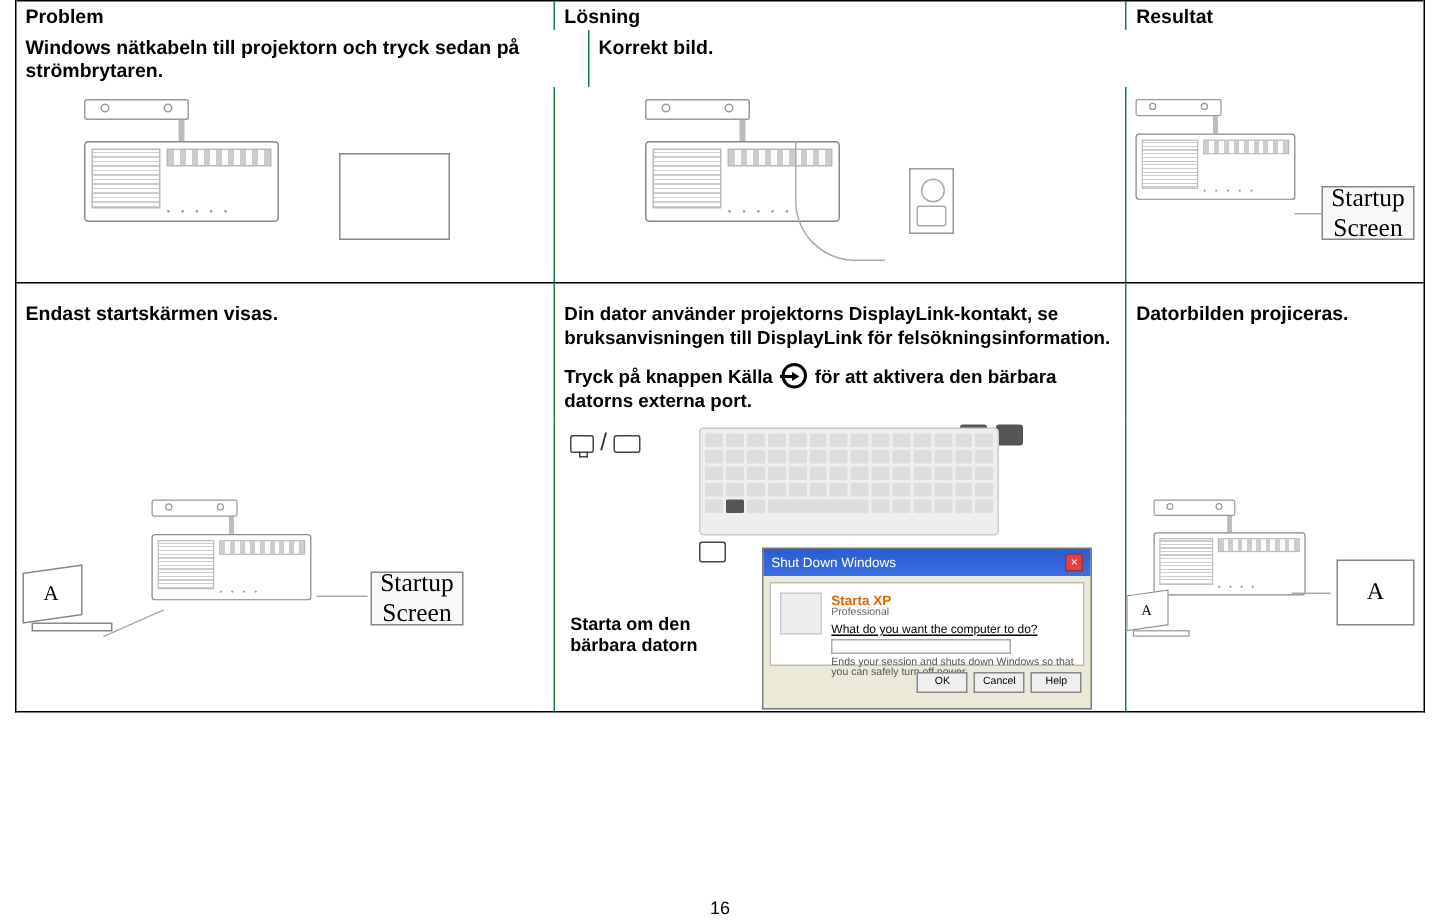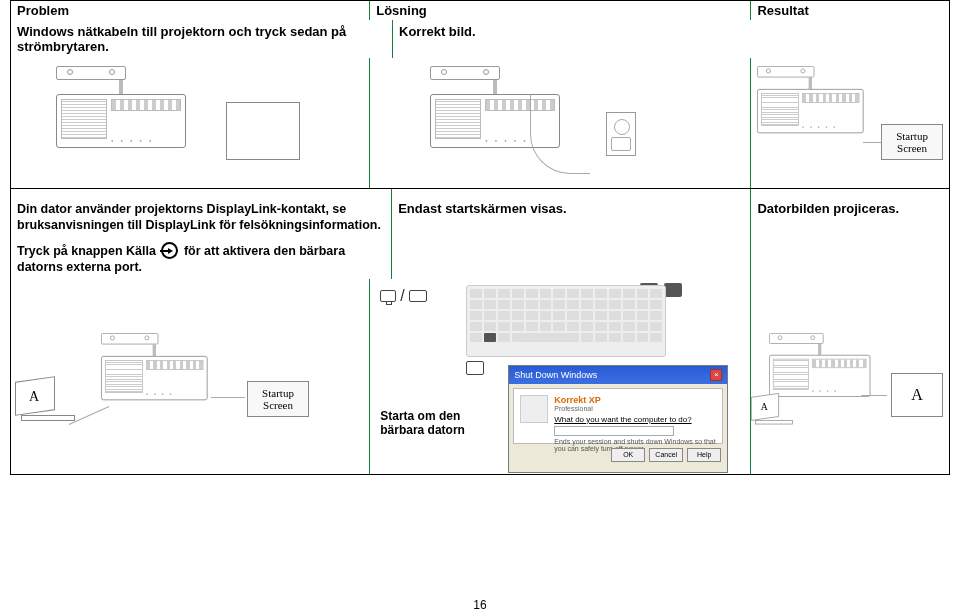--- a/index.html
+++ b/index.html
@@ -55,21 +55,21 @@
   .proj-body .dots {
     position:absolute; bottom:4px; left:54px; font-size:4px; color:#999;
     letter-spacing:3px;
   }
   .blank-screen {
     width: 74px; height: 58px; border: 1px solid #888; background:#fff;
     position:absolute;
   }
   .startup-label {
     width: 62px; height: 36px; border:1px solid #888; background:#f8f8f8;
-    font-family: Georgia, serif; font-size:11px; text-align:center;
+    font-family: Georgia, serif; font-size:17px; text-align:center;
     display:flex; align-items:center; justify-content:center;
     position:absolute;
   }
   .outlet {
     width: 30px; height: 44px; border:1px solid #999;
     position:absolute; background:#fff;
   }
   .outlet::before {
     content:""; position:absolute; top:6px; left:7px; width:14px; height:14px;
     border:1px solid #aaa; border-radius:50%;
@@ -215,30 +215,30 @@
             <div class="ports"></div>
             <div class="dots">● ● ● ● ●</div>
           </div>
       </div>
       <div class="startup-label" style="right:6px; top:66px;">Startup Screen</div>
       <div class="connector" style="left:112px; top:84px; width:18px;"></div>
     </div>
   </div>
 
   <div class="row">
+    <div class="cell col-a" style="font-weight:bold; padding-top:12px;">Endast startskärmen visas.</div>
     <div class="cell col-b solution-text" style="font-weight:bold; padding-top:12px;">
       <div>Din dator använder projektorns DisplayLink-kontakt, se bruksanvisningen till DisplayLink för felsökningsinformation.</div>
       <div style="height:8px;"></div>
       <div>
         <span>Tryck på knappen Källa</span>
         <span class="source-icon"></span>
         <span>för att aktivera den bärbara datorns externa port.</span>
       </div>
     </div>
-    <div class="cell col-a" style="font-weight:bold; padding-top:12px;">Endast startskärmen visas.</div>
     <div class="cell col-c" style="font-weight:bold; padding-top:12px;">Datorbilden projiceras.</div>
   </div>
 
   <div class="row img-row2" style="border-top:none;">
     <div class="cell col-a">
       <div class="laptop" style="left:4px; top:100px;">
         <div class="lid"></div>
           <div class="base"></div>
         <div class="letter">A</div>
       </div>
@@ -340,21 +340,21 @@
       <div class="restart-label" style="left:10px; top:130px;">Starta om den bärbara datorn</div>
       <div class="dialog-box" style="left:138px; top:86px;">
         <div class="dialog-title">
           <span>Shut Down Windows</span>
           <span class="dialog-close">×</span>
         </div>
         <div class="dialog-body">
           <div class="win-icon"></div>
           <div style="flex:1;">
             <div style="font-weight:bold;color:#d60;font-size:9px;">
-              <span>Korrekt XP</span>
+              <span>Starta XP</span>
             </div>
             <div style="font-size:7px;color:#666;">Professional</div>
             <div style="margin-top:3px;text-decoration:underline;">What do you want the computer to do?</div>
             <div style="margin-top:2px;width:120px;height:10px;border:1px solid #aaa;background:#fff;"></div>
             <div style="margin-top:2px;font-size:7px;color:#555;">Ends your session and shuts down Windows so that you can safely turn off power.</div>
           </div>
         </div>
         <div class="dialog-buttons">
           <div class="b">OK</div>
           <div class="b">Cancel</div>

